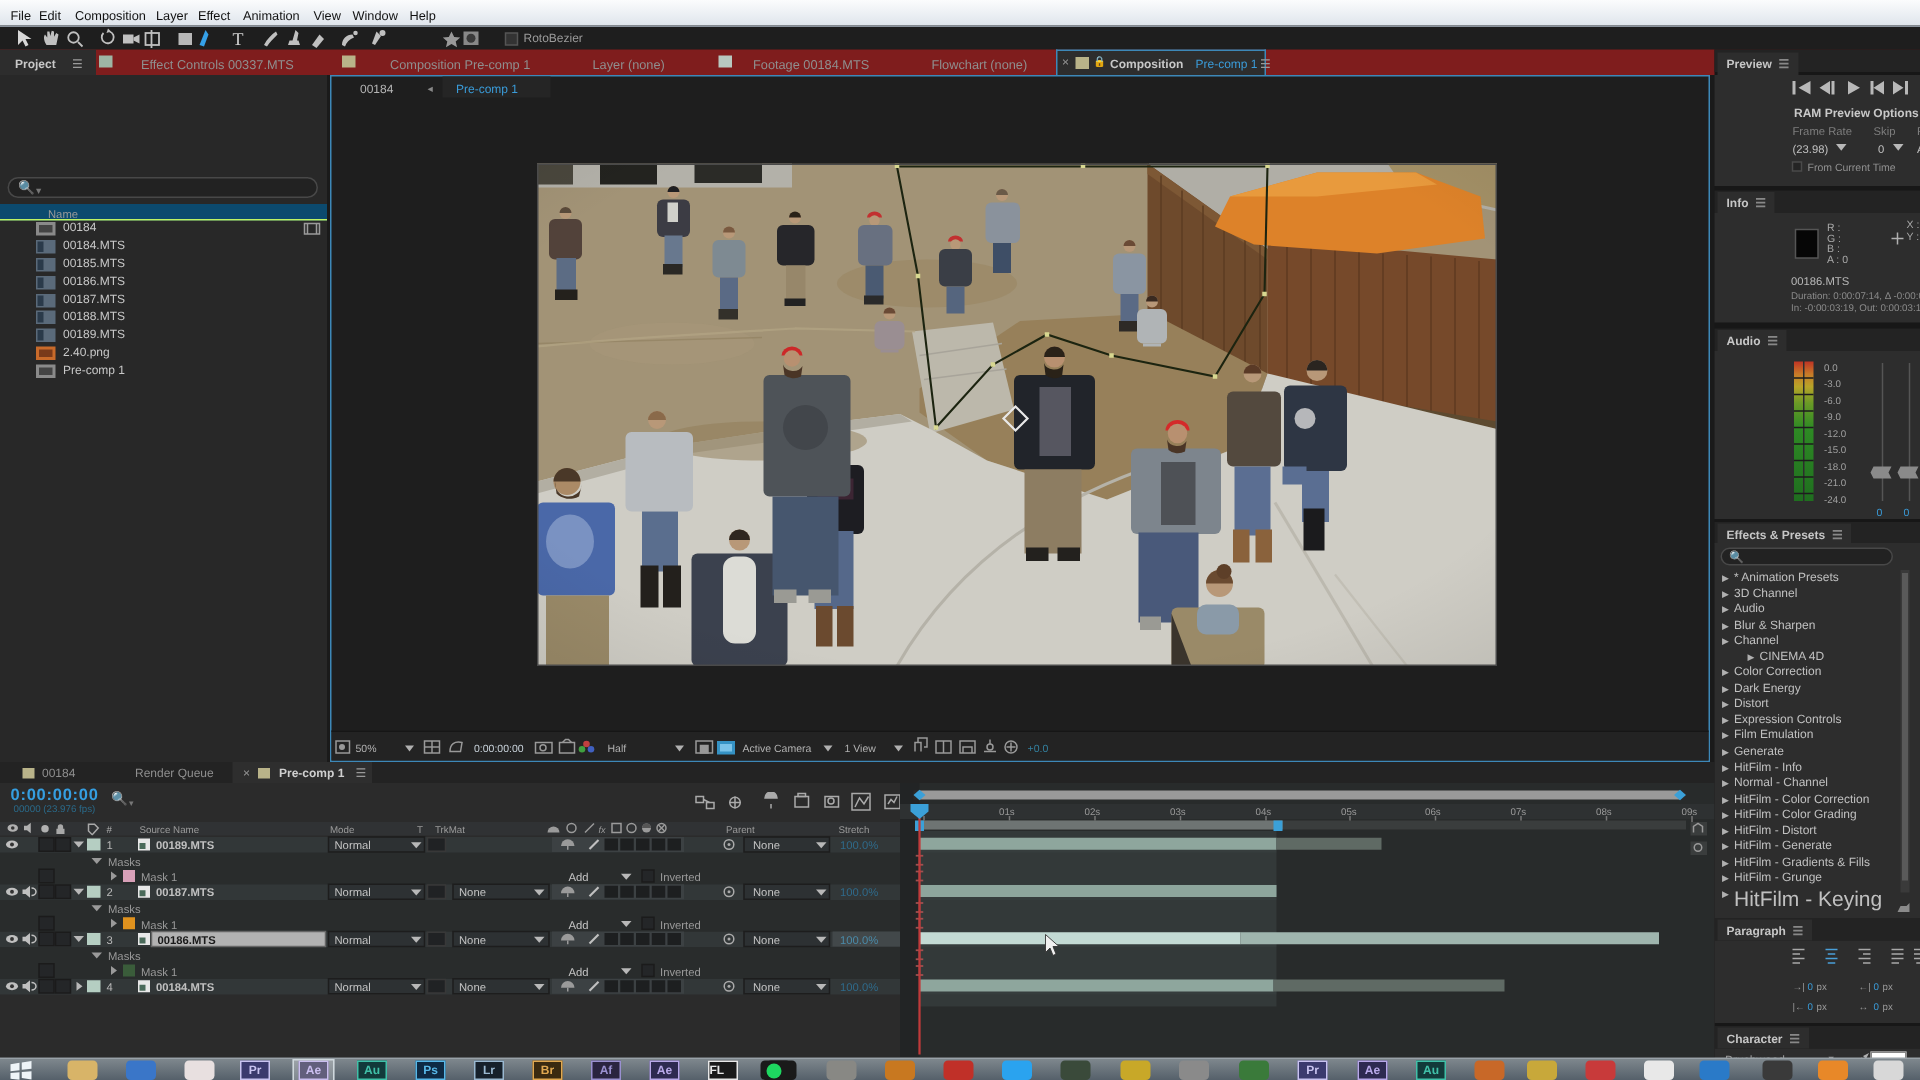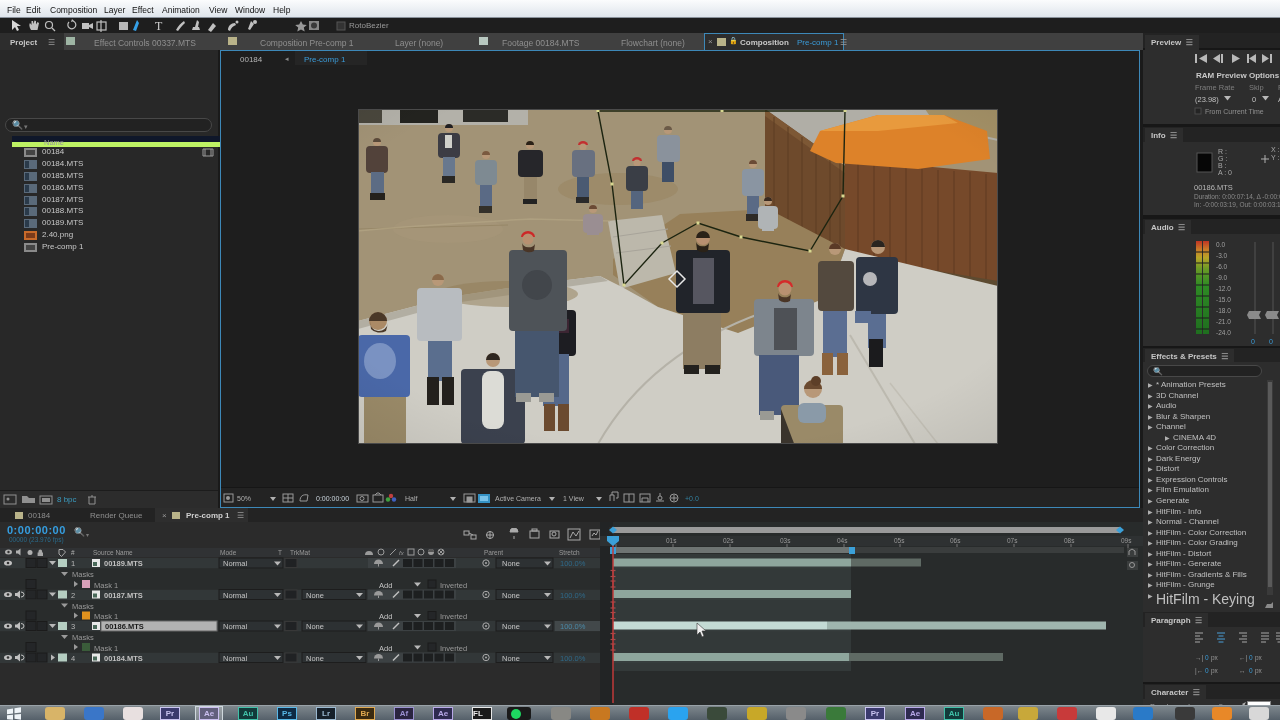--- a/index.html
+++ b/index.html
@@ -11,21 +11,21 @@
 
 #menubar { left:0; top:0; width:1280px; height:18px;
   background:linear-gradient(#fbfcfd,#dfe5ec); border-bottom:1px solid #8a929c;
   color:#111; font-size:8.5px; }
 #menubar span { position:absolute; top:5px; }
 
 
 #toolbar { left:0; top:18px; width:1280px; height:15px; background:#1e1e1e; }
 
 
-#tabrow { left:0; top:33px; width:1280px; height:17px; background:#404040; }
+#tabrow { left:0; top:33px; width:1280px; height:17px; background:#7f1d1d; }
 .tab-dim { color:#8f8f8f; font-size:8.5px; position:absolute; top:5px; }
 .sw { position:absolute; width:9px; height:8px; top:4px; background:#b9b389; }
 
 
 .panel { background:#2d2d2d; position:absolute; }
 .ptab { position:absolute; font-size:8px; font-weight:bold; color:#c8c8c8; }
 
 
 #project { left:0; top:50px; width:218px; height:458px; background:#282828; }
 #projitems div { position:absolute; font-size:8px; color:#c8c8c8; left:42px; }
@@ -120,21 +120,21 @@
   <span style="position:absolute;left:840px;top:5px;color:#9a9a9a;font-size:8px">☰</span>
 </div>
 
 <div id="project" class="panel">
 
   <div style="position:absolute;left:5px;top:68px;width:207px;height:14px;background:#222;border:1px solid #484848;border-radius:8px">
     <span style="position:absolute;left:6px;top:1px;color:#9a9a9a;font-size:9px">🔍</span>
     <span style="position:absolute;left:18px;top:4px;color:#777;font-size:7px">▾</span>
   </div>
 
-  <div style="position:absolute;left:12px;top:86px;width:218px;height:11px;background:#0f172a;border-bottom:5px solid #bef264">
+  <div style="position:absolute;left:0;top:86px;width:218px;height:11px;background:#0c4a6e;border-bottom:1px solid #bef264">
     <span style="position:absolute;left:32px;top:2px;font-size:7.5px;color:#9a9a9a">Name</span>
   </div>
   <div id="projitems">
     <div style="top:97px">00184</div>
     <div style="top:109px">00184.MTS</div>
     <div style="top:121px">00185.MTS</div>
     <div style="top:133px">00186.MTS</div>
     <div style="top:145px">00187.MTS</div>
     <div style="top:156px">00188.MTS</div>
     <div style="top:168px">00189.MTS</div>
@@ -158,31 +158,20 @@
       <rect x="24" y="169" width="13" height="9" fill="#5a6a7a"></rect>
           <rect x="25" y="170" width="4" height="7" fill="#2a3a4a"></rect>
       <rect x="24" y="181" width="13" height="9" fill="#c86a2a"></rect>
           <rect x="26" y="183" width="9" height="5" fill="#7a3a1a"></rect>
       <rect x="24" y="193" width="13" height="9" fill="#8a8a8a"></rect>
           <rect x="26" y="195" width="9" height="5" fill="#444"></rect>
       <path d="M203,99 h10 v7 h-10 z M205,99 v7 M211,99 v7" stroke="#9a9a9a" fill="none"></path>
     </g>
   </svg>
 
-  <div style="position:absolute;left:0;top:440px;width:218px;height:18px;background:#2c2c2c;border-top:1px solid #1c1c1c">
-    <svg width="218" height="18">
-      <rect x="4" y="4" width="12" height="9" fill="none" stroke="#909090"></rect>
-          <circle cx="8" cy="8" r="1.5" fill="#909090"></circle>
-      <path d="M22,12 v-7 h5 l2,2 h6 v5 z" fill="#909090"></path>
-      <rect x="40" y="5" width="12" height="8" fill="none" stroke="#909090"></rect>
-          <rect x="42" y="7" width="8" height="4" fill="#909090"></rect>
-      <text x="57" y="11" fill="#3a9bbf" font-size="8">8 bpc</text>
-      <path d="M88,6 h8 M89,6 v7 h6 v-7 M91,5 h2" stroke="#909090" fill="none"></path>
-    </svg>
-  </div>
 </div>
 <div id="viewer" class="panel">
 
   <span style="position:absolute;left:19px;top:4px;font-size:8px;color:#b5b5b5">00184</span>
   <span style="position:absolute;left:64px;top:4px;font-size:7px;color:#888">◂</span>
   <div style="position:absolute;left:74px;top:0;width:72px;height:14px;background:#252525">
     <span style="position:absolute;left:9px;top:4px;font-size:8px;color:#3a9bd8">Pre-comp 1</span>
   </div>
 
   <svg id="video" width="640" height="335" viewBox="0 0 640 335" style="position:absolute;left:137px;top:58px">

